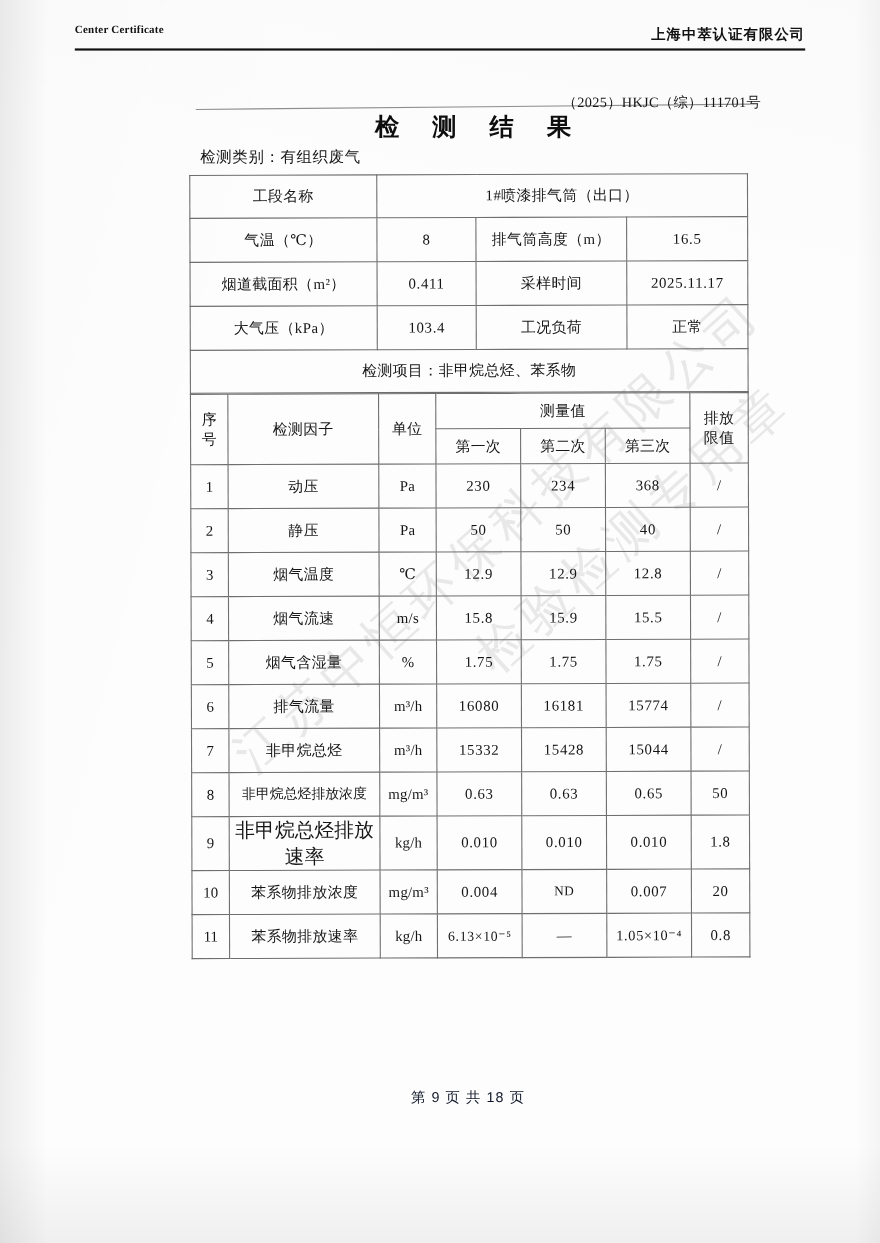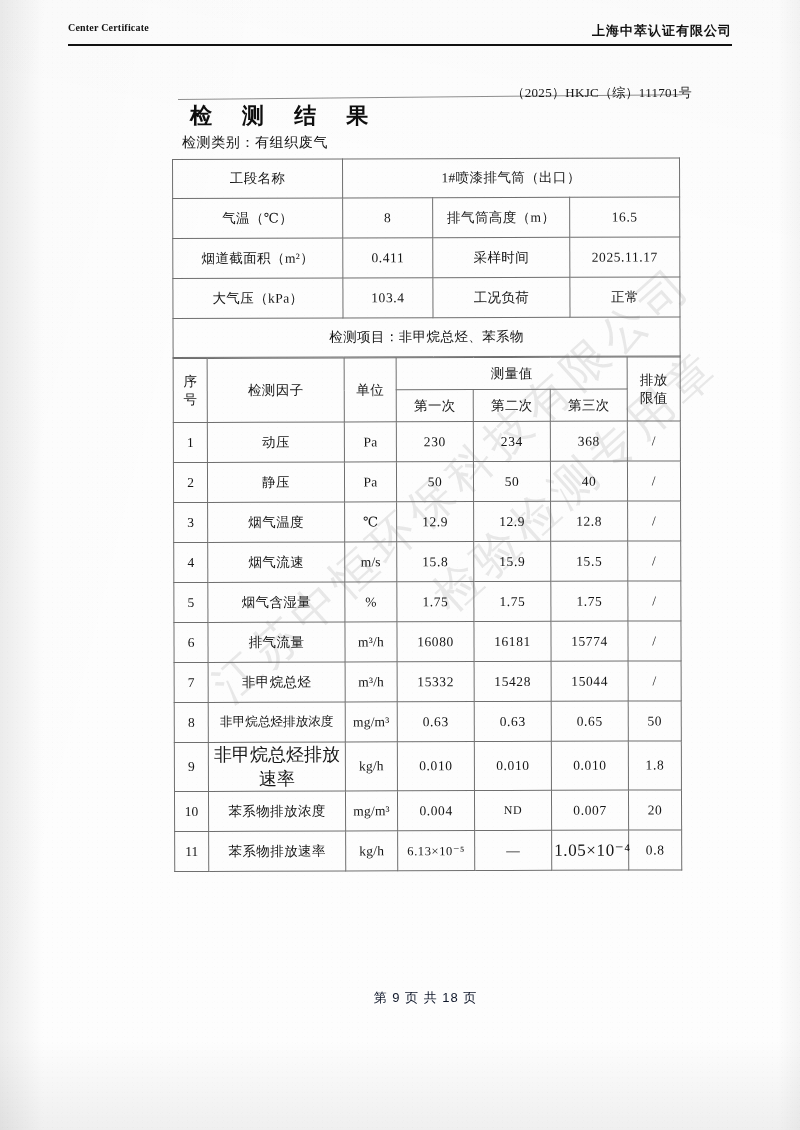--- a/index.html
+++ b/index.html
@@ -131,20 +131,21 @@
     border-top: 1.1px solid #8e8e8e;
     transform: rotate(-0.55deg);
     transform-origin: left center;
     z-index: 4;
   }
   .title {
     position: absolute;
     left: 178px;
     top: 101px;
     width: 504px;
+    text-align: center;
     font-family: "Liberation Sans", sans-serif;
     font-size: 22px;
     font-weight: 700;
     letter-spacing: 12px;
     text-indent: 12px;
     color: #0e0e0e;
     z-index: 5;
   }
   .subtitle {
     position: absolute;
@@ -422,21 +423,21 @@
         <td class="num" style="font-size:12px">ND</td>
         <td class="num">0.007</td>
         <td class="num">20</td>
       </tr>
       <tr class="r-item">
         <td class="idx">11</td>
         <td class="cjk">苯系物排放速率</td>
         <td class="unit">kg/h</td>
         <td class="num" style="font-size:12.5px">6.13×10⁻⁵</td>
         <td class="num">—</td>
-        <td class="num" style="font-size:17px">1.05×10⁻⁴</td>
+        <td class="num" style="font-size:13px">1.05×10⁻⁴</td>
         <td class="num">0.8</td>
       </tr>
     </tbody>
   </table>
 </div>
 
 <div class="footer">第 9 页 共 18 页</div>
 
 <div class="page-edge-l"></div>
 <div class="page-edge-r"></div>

